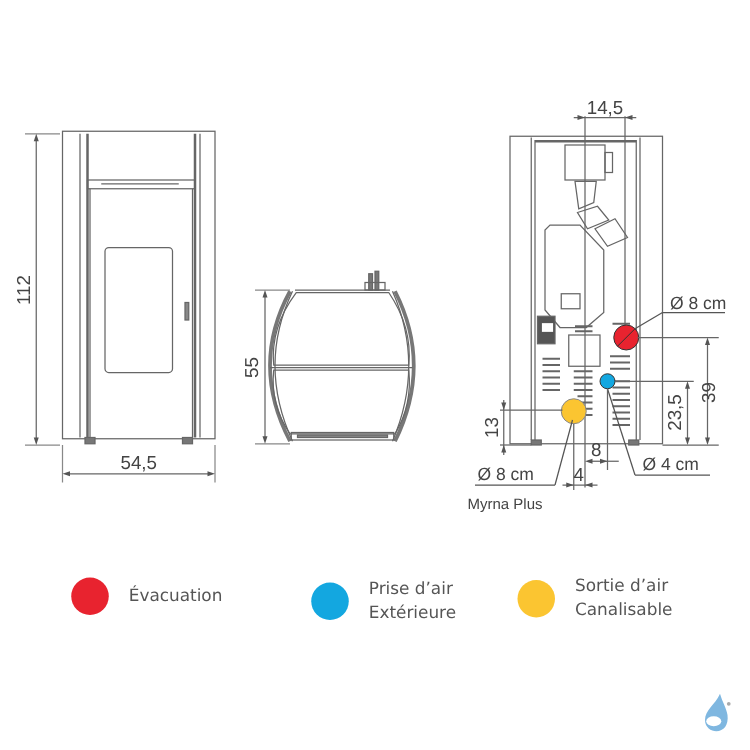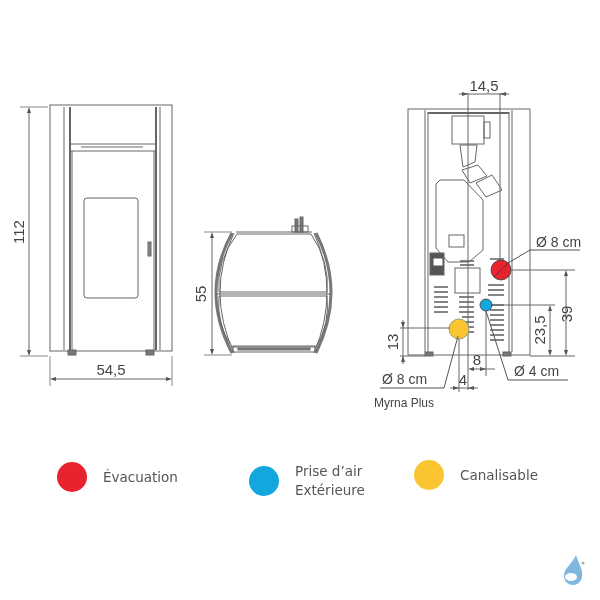--- a/index.html
+++ b/index.html
@@ -209,20 +209,21 @@
   <div class="legend-item" style="left:249px; top:2px;align-items:center;">
     <div class="legend-dot" style="background:#13a7e0;"></div>
     <div class="legend-text">
       <div>Prise d’air</div>
       <div>Extérieure</div>
     </div>
   </div>
   <div class="legend-item" style="left:414px; top:0px;">
     <div class="legend-dot" style="background:#fbc531;"></div>
     <div class="legend-text">
+      <div>Sortie d’air</div>
       <div>Canalisable</div>
     </div>
   </div>
 </div>
 
 <svg class="logo" viewBox="0 0 30 34" xmlns="http://www.w3.org/2000/svg">
   <path d="M18,3 C14,12 6,16 6,24 C6,30 11,33 15,33 C21,33 25,28 24,20 C23,14 20,10 18,3 Z" fill="#7fb7e0"></path>
   <ellipse cx="13" cy="25" rx="6" ry="4" fill="#fff"></ellipse>
   <circle cx="25" cy="11" r="1.5" fill="#aaa"></circle>
 </svg>

